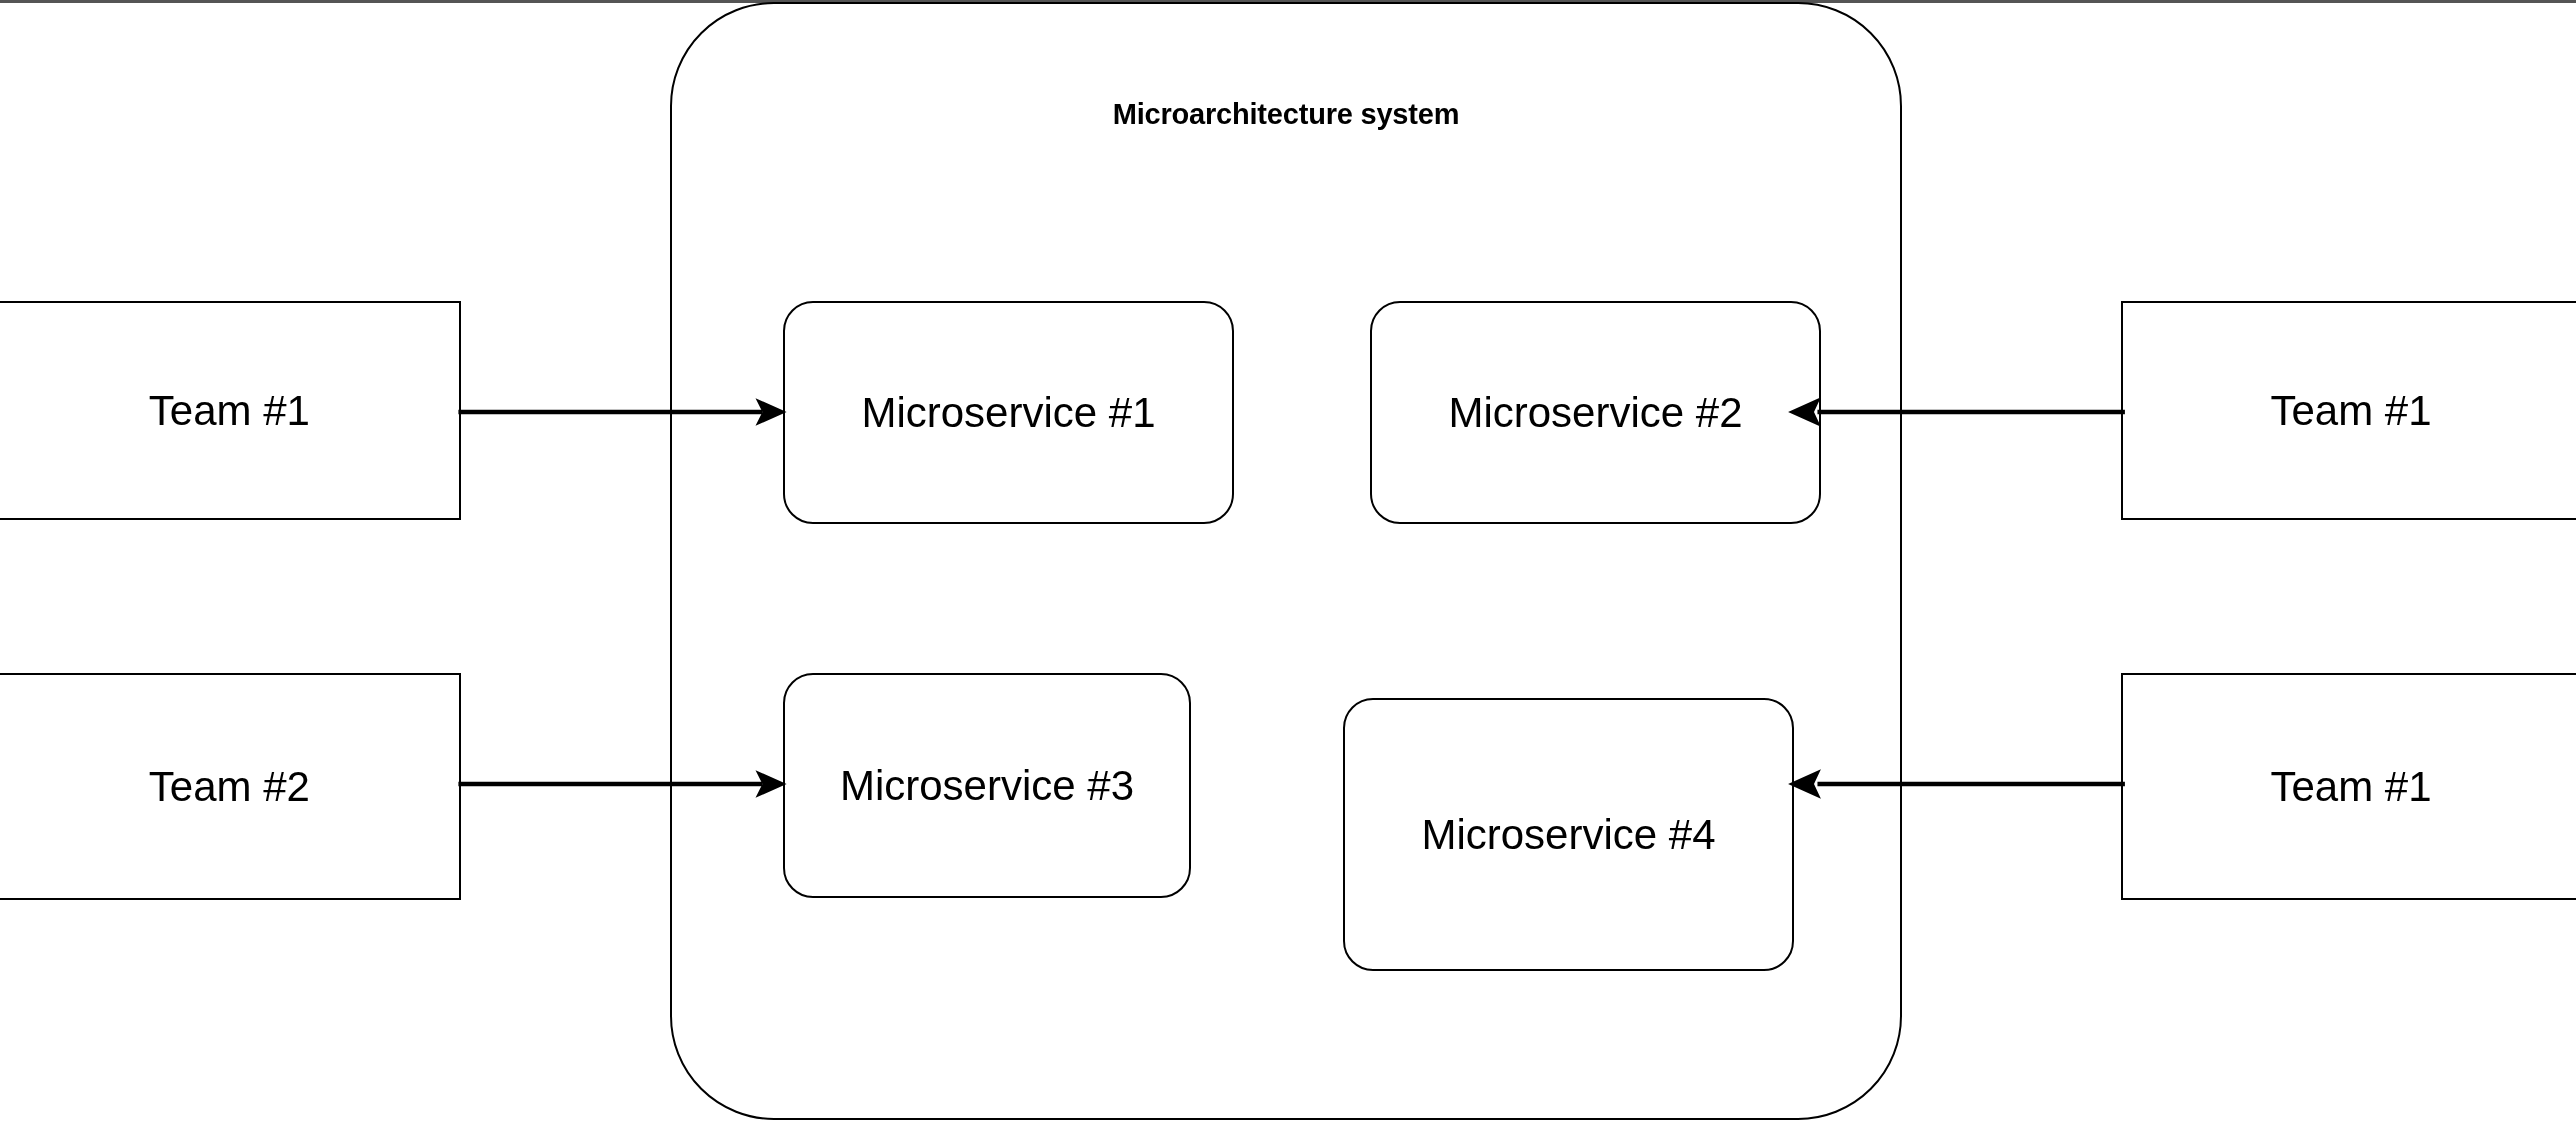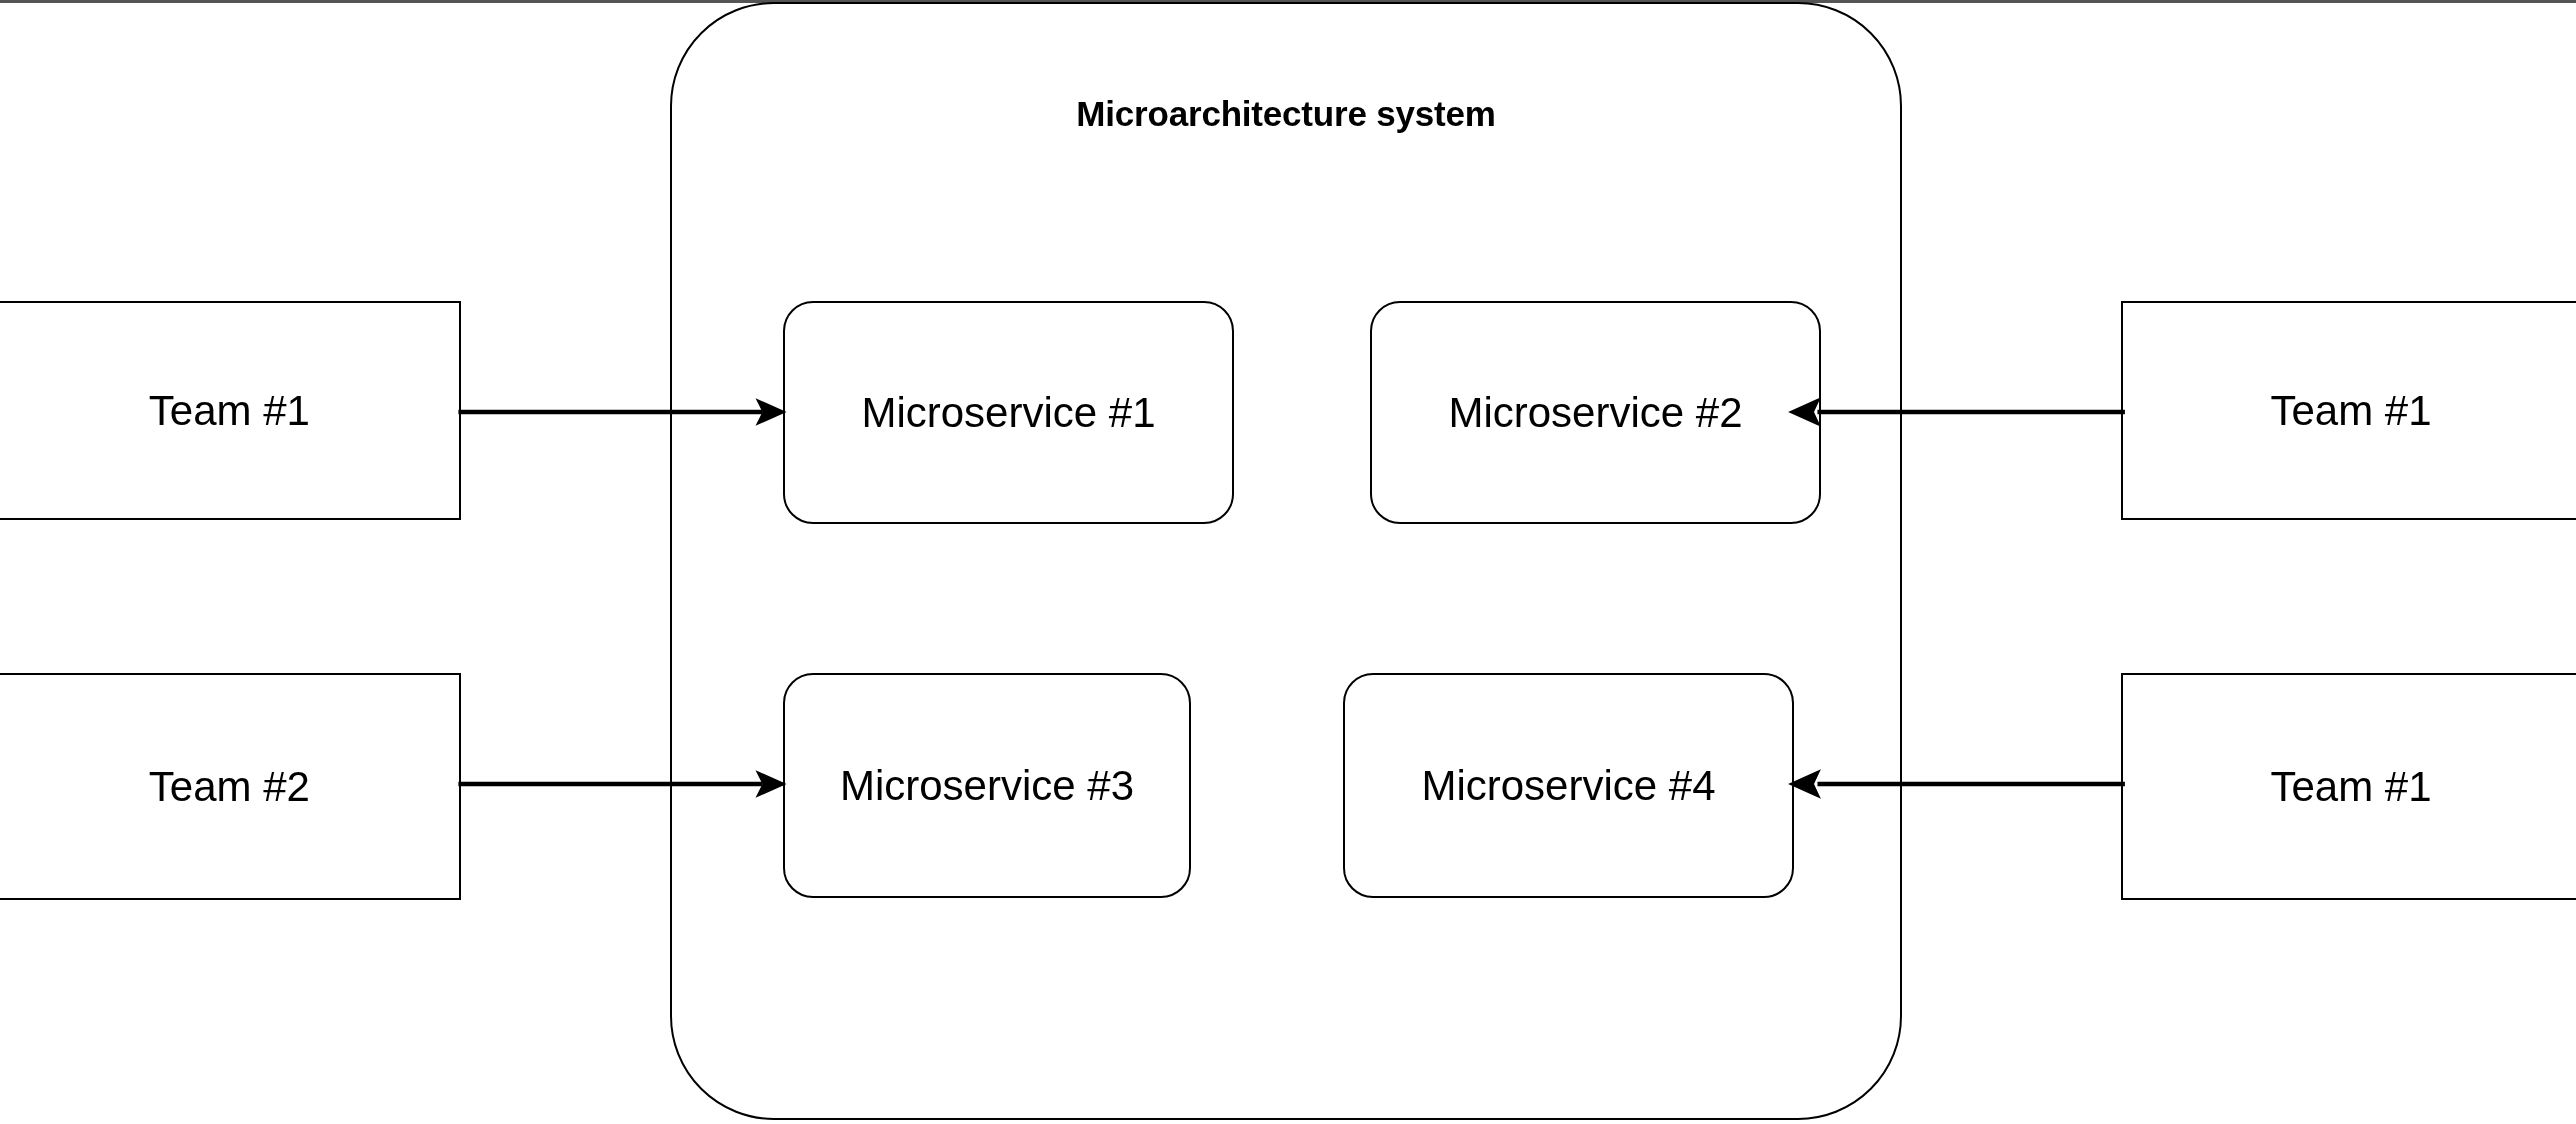--- a/index.html
+++ b/index.html
@@ -37,21 +37,21 @@
     border-radius: 104px;
     background: transparent;
     box-sizing: border-box;
   }
   #system-title {
     position: absolute;
     left: 670px;
     top: 93px;
     width: 1232px;
     text-align: center;
-    font-size: 35px;
+    font-size: 29px;
     font-weight: bold;
     color: #000000;
     letter-spacing: -0.2px;
     line-height: 42px;
   }
   
   .node {
     position: absolute;
     box-sizing: border-box;
     background: #ffffff;
@@ -74,21 +74,21 @@
   }
   
   #team-1 { left: -2.6px;   top: 301px; width: 464px; height: 219px; }
   #team-3 { left: -2.6px;   top: 673px; width: 464px; height: 227px; }
   #team-2 { left: 2121px; top: 301px; width: 460px; height: 219px; }
   #team-4 { left: 2121px; top: 673px; width: 460px; height: 227px; }
   
   #service-1 { left: 783px;  top: 301px; width: 451px; height: 223px; }
   #service-2 { left: 1343px; top: 301px; width: 451px; height: 223px; margin-left: 27px; }
   #service-3 { left: 783px;  top: 673px; width: 408px; height: 225px; }
-  #service-4 { left: 1343px; top: 673px; width: 451px; height: 225px; }
+  #service-4 { left: 1343px; top: 698px; width: 451px; height: 273px; }
   
   .connector {
     position: absolute;
     pointer-events: none;
   }
   #conn-team1-service1 { left: 458px;  top: 393px; width: 329px; height: 38px; }
   #conn-team3-service3 { left: 458px;  top: 765px; width: 329px; height: 38px; }
   #conn-team2-service2 { left: 1788px; top: 393px; width: 337px; height: 38px; }
   #conn-team4-service4 { left: 1788px; top: 765px; width: 337px; height: 38px; }
 </style>

